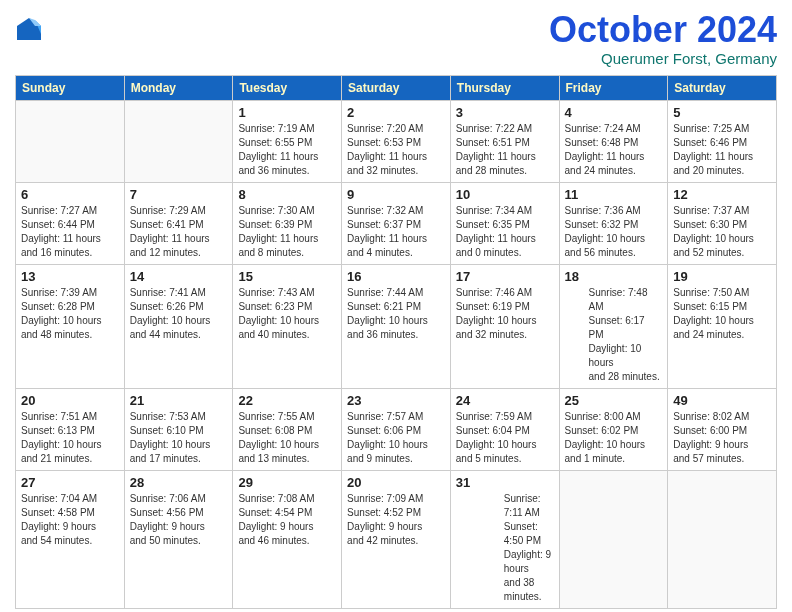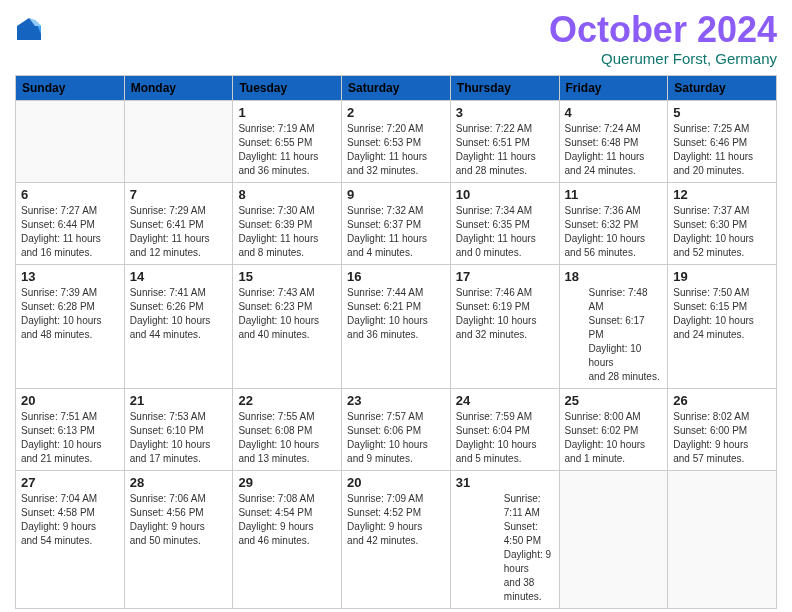--- a/index.html
+++ b/index.html
@@ -32,34 +32,34 @@
       width: 28px;
       height: 28px;
       margin-right: 4px;
     }
     .title-area {
       text-align: right;
     }
     .month-title {
       font-size: 36px;
       font-weight: bold;
-      color: #8b5cf6;
+      color: #1d4ed8;
       line-height: 1.1;
     }
     .location-title {
       font-size: 15px;
       color: #0f766e;
     }
     .calendar {
       width: 100%;
       border-collapse: collapse;
     }
     .calendar th {
       background: #1565c0;
-      color: #000000;
+      color: #fef9c3;
       font-size: 12px;
       font-weight: bold;
       padding: 5px 6px;
       text-align: left;
       border: 1px solid #ccc;
     }
     .calendar td {
       vertical-align: top;
       border: 1px solid #ccc;
       padding: 4px 5px;
@@ -291,21 +291,21 @@
 and 5 minutes.</div>
         </td>
         <td>
           <div class="day-number">25</div>
           <div class="day-detail" style="white-space: pre-line;">Sunrise: 8:00 AM
 Sunset: 6:02 PM
 Daylight: 10 hours
 and 1 minute.</div>
         </td>
         <td>
-          <div class="day-number">26</div>
+          <div class="day-number">49</div>
           <div class="day-detail" style="white-space: pre-line;">Sunrise: 8:02 AM
 Sunset: 6:00 PM
 Daylight: 9 hours
 and 57 minutes.</div>
         </td>
       </tr>
       <tr>
         <td>
           <div class="day-number">27</div>
           <div class="day-detail" style="white-space: pre-line;">Sunrise: 7:04 AM

